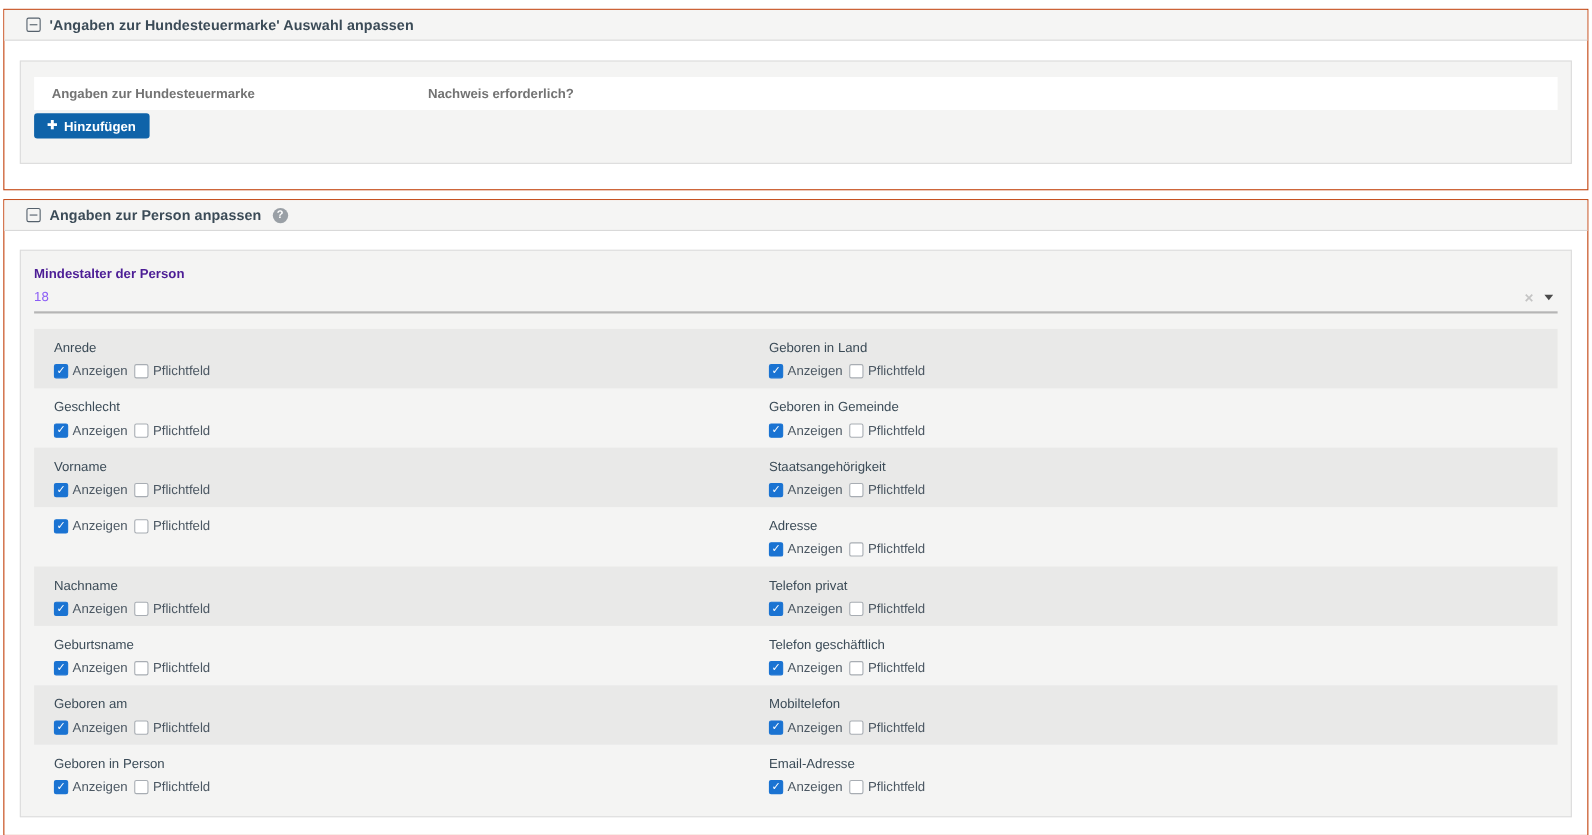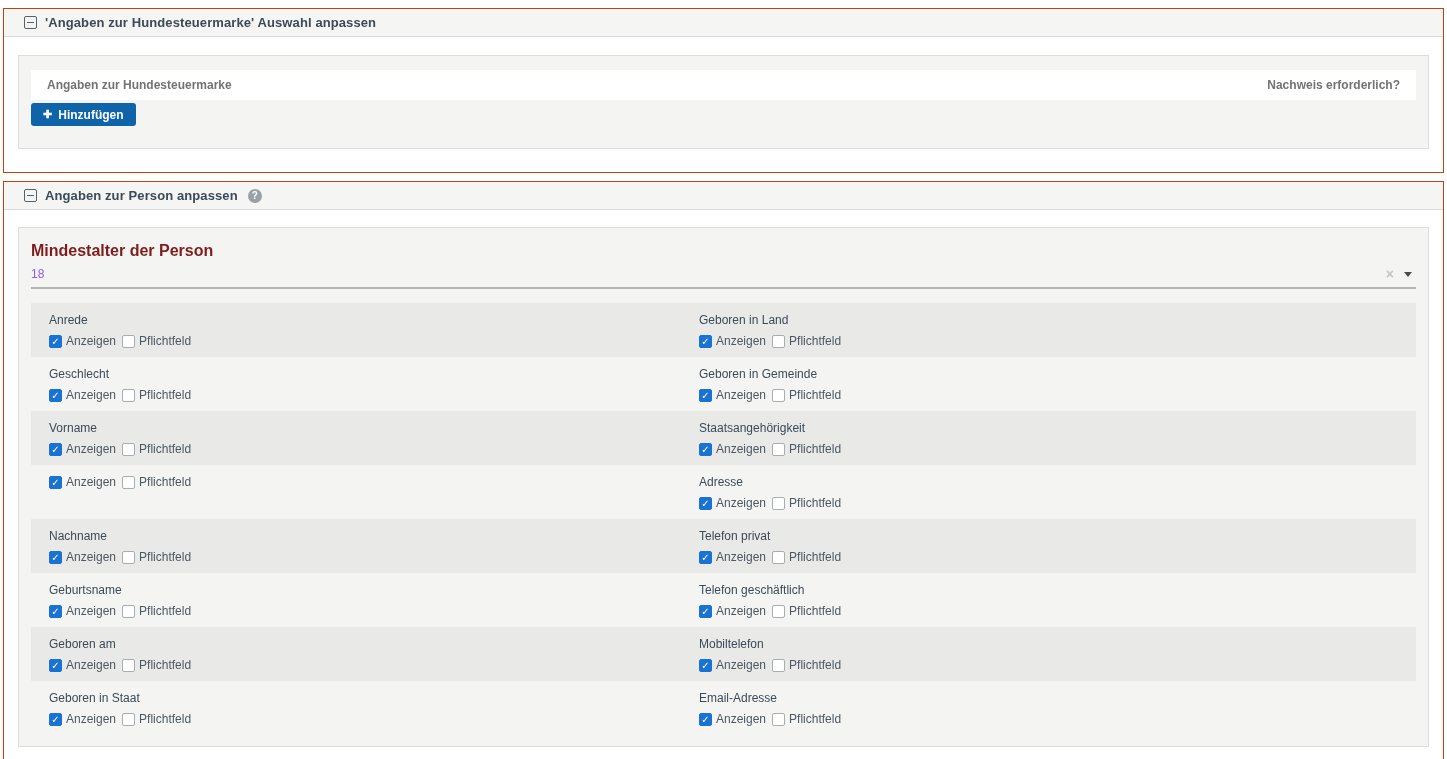--- a/index.html
+++ b/index.html
@@ -73,44 +73,44 @@
     background: #ffffff;
     height: 30px;
     display: flex;
     align-items: center;
     padding: 0 16px;
     font-size: 12px;
     font-weight: 700;
     color: #737373;
   }
   .table-col-1 { width: 342px; flex: 0 0 auto; }
-  .table-col-2 { flex: 1; text-align: right; }
+  .table-col-2 { flex: 1; }
   .add-button {
     margin-top: 3px;
     display: inline-flex;
     align-items: center;
     gap: 6px;
     height: 23px;
     padding: 0 12px;
     background: #0f63a9;
     border: none;
     border-radius: 3px;
     color: #ffffff;
     font-family: "Liberation Sans", sans-serif;
     font-size: 12px;
     font-weight: 700;
     cursor: pointer;
   }
   .plus-icon { font-size: 11px; line-height: 1; }
 
   
   .min-age-label {
-    font-size: 16px;
-    font-weight: 700;
-    color: #7f1d1d;
+    font-size: 12px;
+    font-weight: 700;
+    color: #4c1d95;
     margin-bottom: 7px;
   }
   .min-age-select {
     display: flex;
     align-items: center;
     justify-content: space-between;
     border-bottom: 2px solid #b5b5b5;
     padding: 0 4px 6px 0;
     cursor: pointer;
   }
@@ -419,21 +419,21 @@
         <label class="check-group">
           <span class="checkbox">✓</span>
           <span>Pflichtfeld</span>
         </label>
       </div>
     </div>
   </div>
 
   <div class="field-row">
     <div class="field-cell">
-      <div class="field-label">Geboren in Staat</div>
+      <div class="field-label">Geboren in Person</div>
       <div class="check-line">
         <label class="check-group">
           <span class="checkbox on">✓</span>
           <span>Anzeigen</span>
         </label>
         <label class="check-group">
           <span class="checkbox">✓</span>
           <span>Pflichtfeld</span>
         </label>
       </div>

